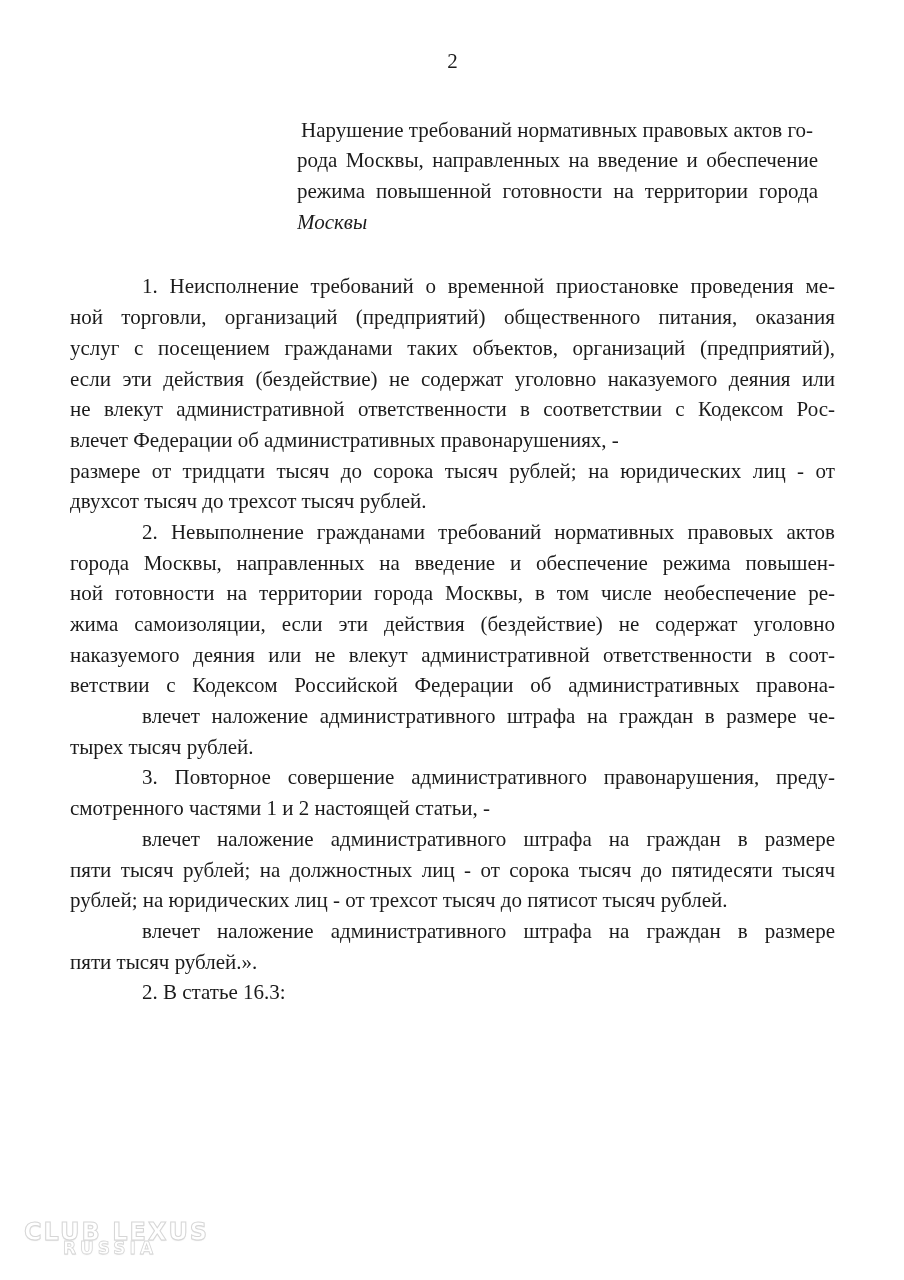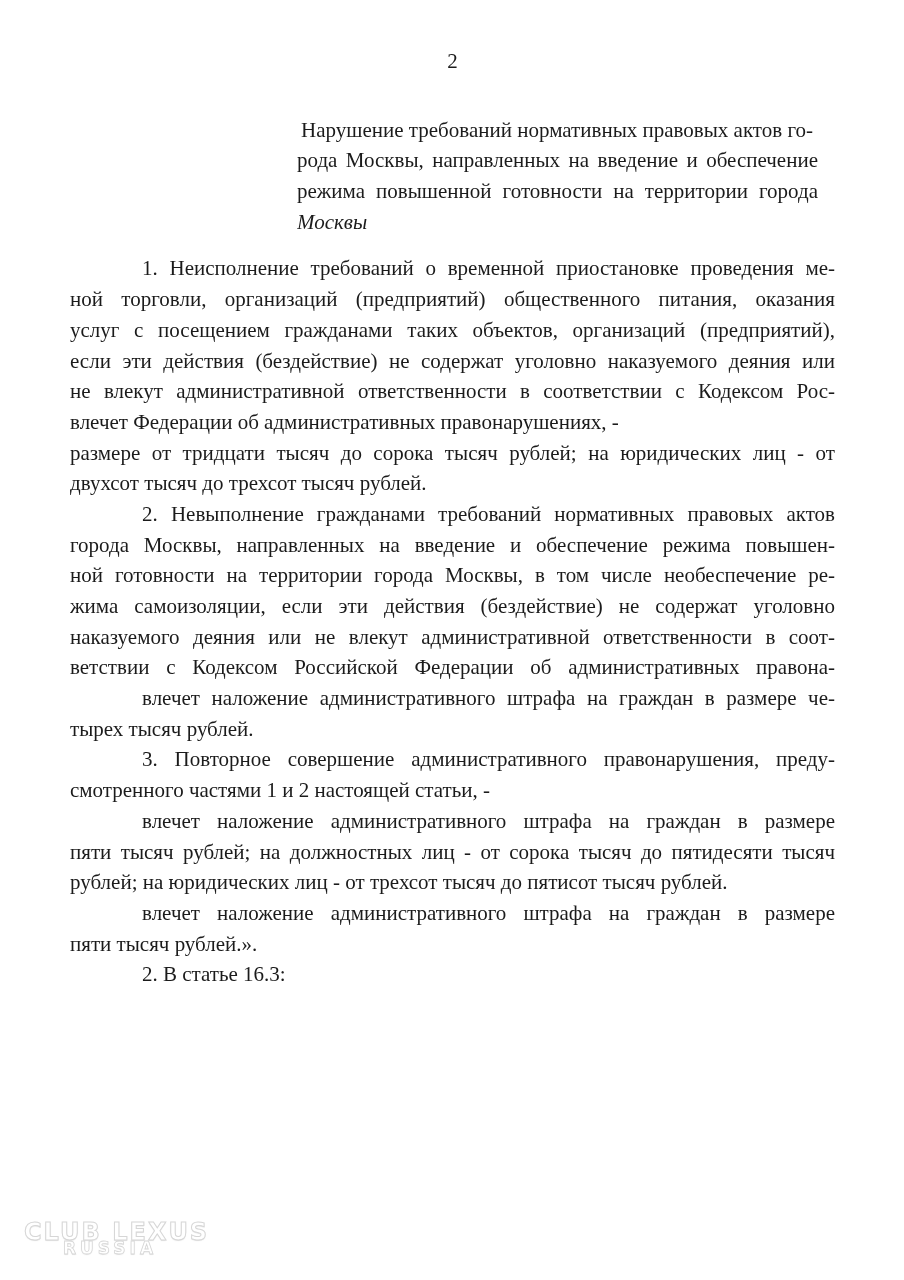--- a/index.html
+++ b/index.html
@@ -11,21 +11,21 @@
   }
   .inner{padding:46px 69px 0 70px;}
   .pagenum{text-align:center;font-size:21px;line-height:30.7px;}
   
   .title{margin-top:38px;margin-left:227px;width:521px;font-size:21px;line-height:30.7px;}
   .tl{height:30.7px;overflow:hidden;}
   .tl.j{text-align:justify;text-align-last:justify;}
   .tl.e{text-align:left;font-style:italic;}
   .tl.tf{text-indent:-135px;white-space:nowrap;text-align:left;text-align-last:left;}
   
-  .docbody{margin-top:16px;font-size:21px;line-height:30.7px;}
+  .docbody{margin-top:34px;font-size:21px;line-height:30.7px;}
   .para{margin:0;}
   .ln{height:30.7px;overflow:hidden;}
   .ln.j{text-align:justify;text-align-last:justify;}
   .ln.e{text-align:left;white-space:nowrap;}
   .ind{text-indent:72px;}
   
   .watermark{position:absolute;left:24px;top:1222px;user-select:none;}
   .wm1{
     font-family:"DejaVu Sans","Liberation Sans",sans-serif;font-weight:bold;
     font-size:24px;line-height:20px;letter-spacing:2px;

